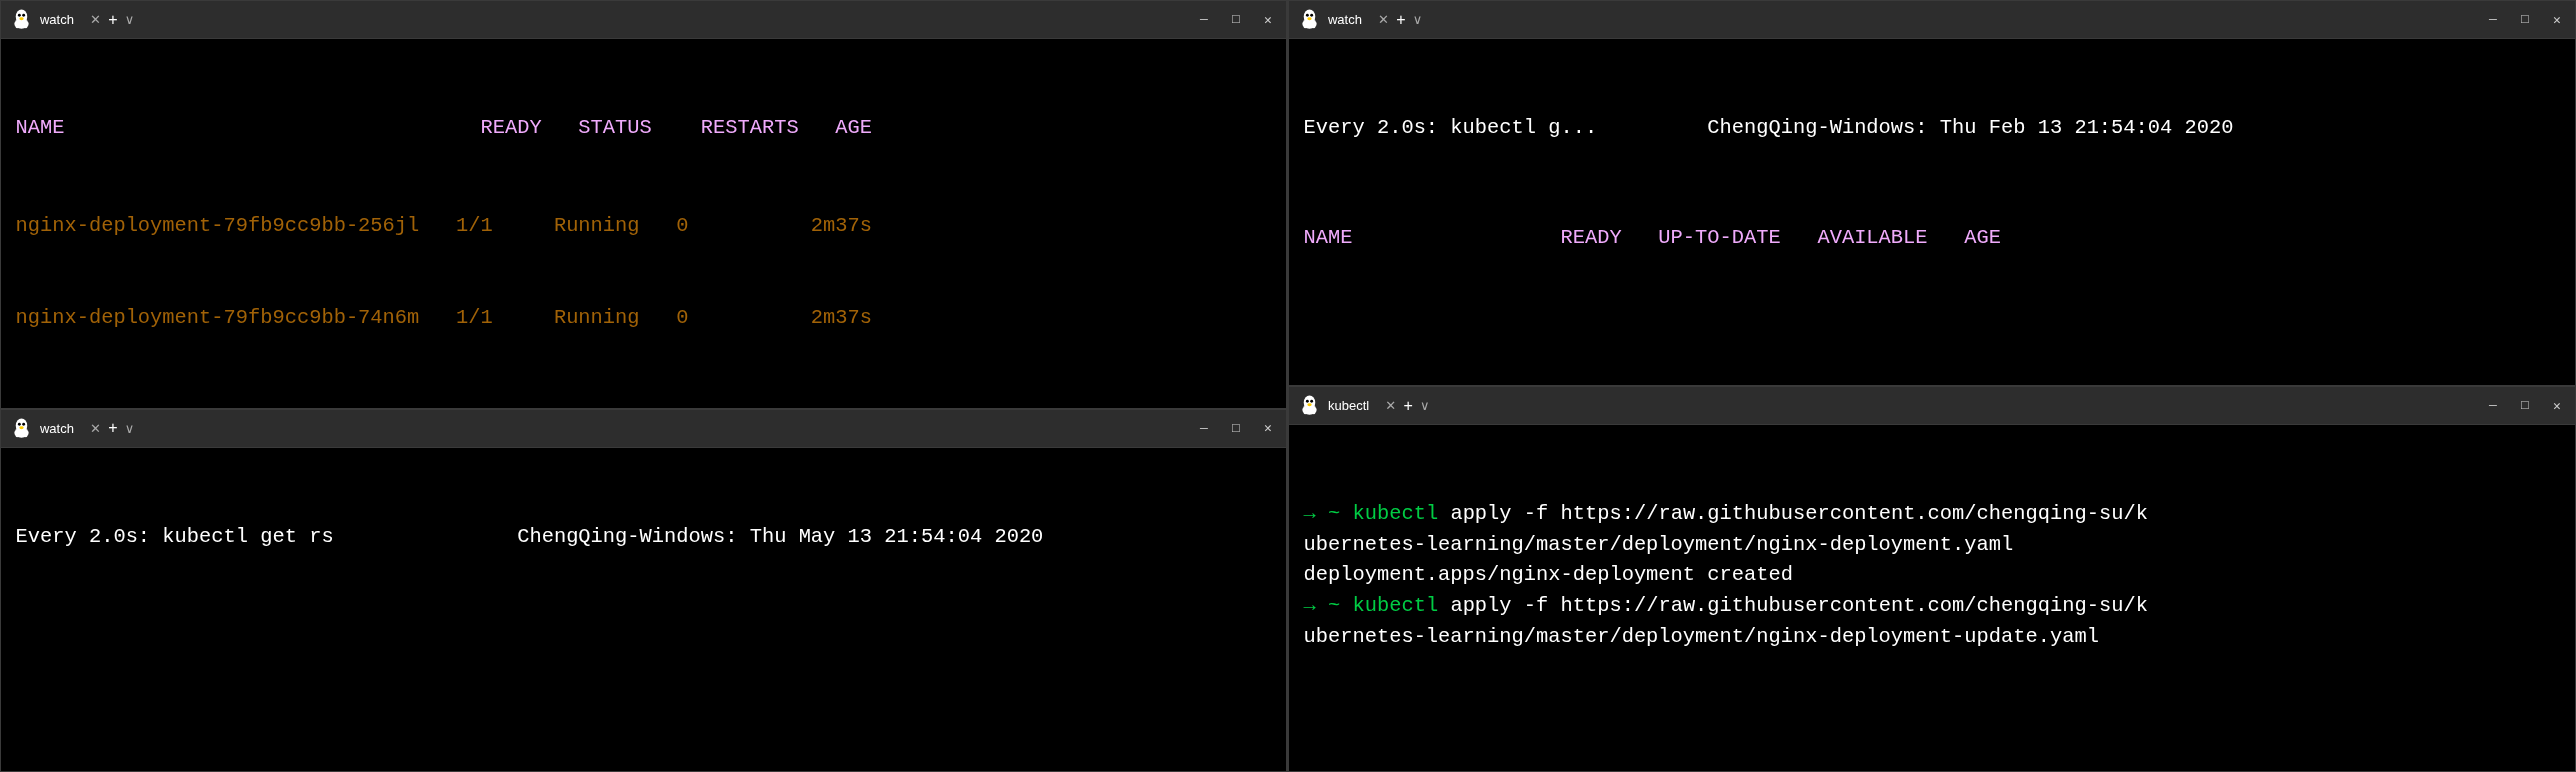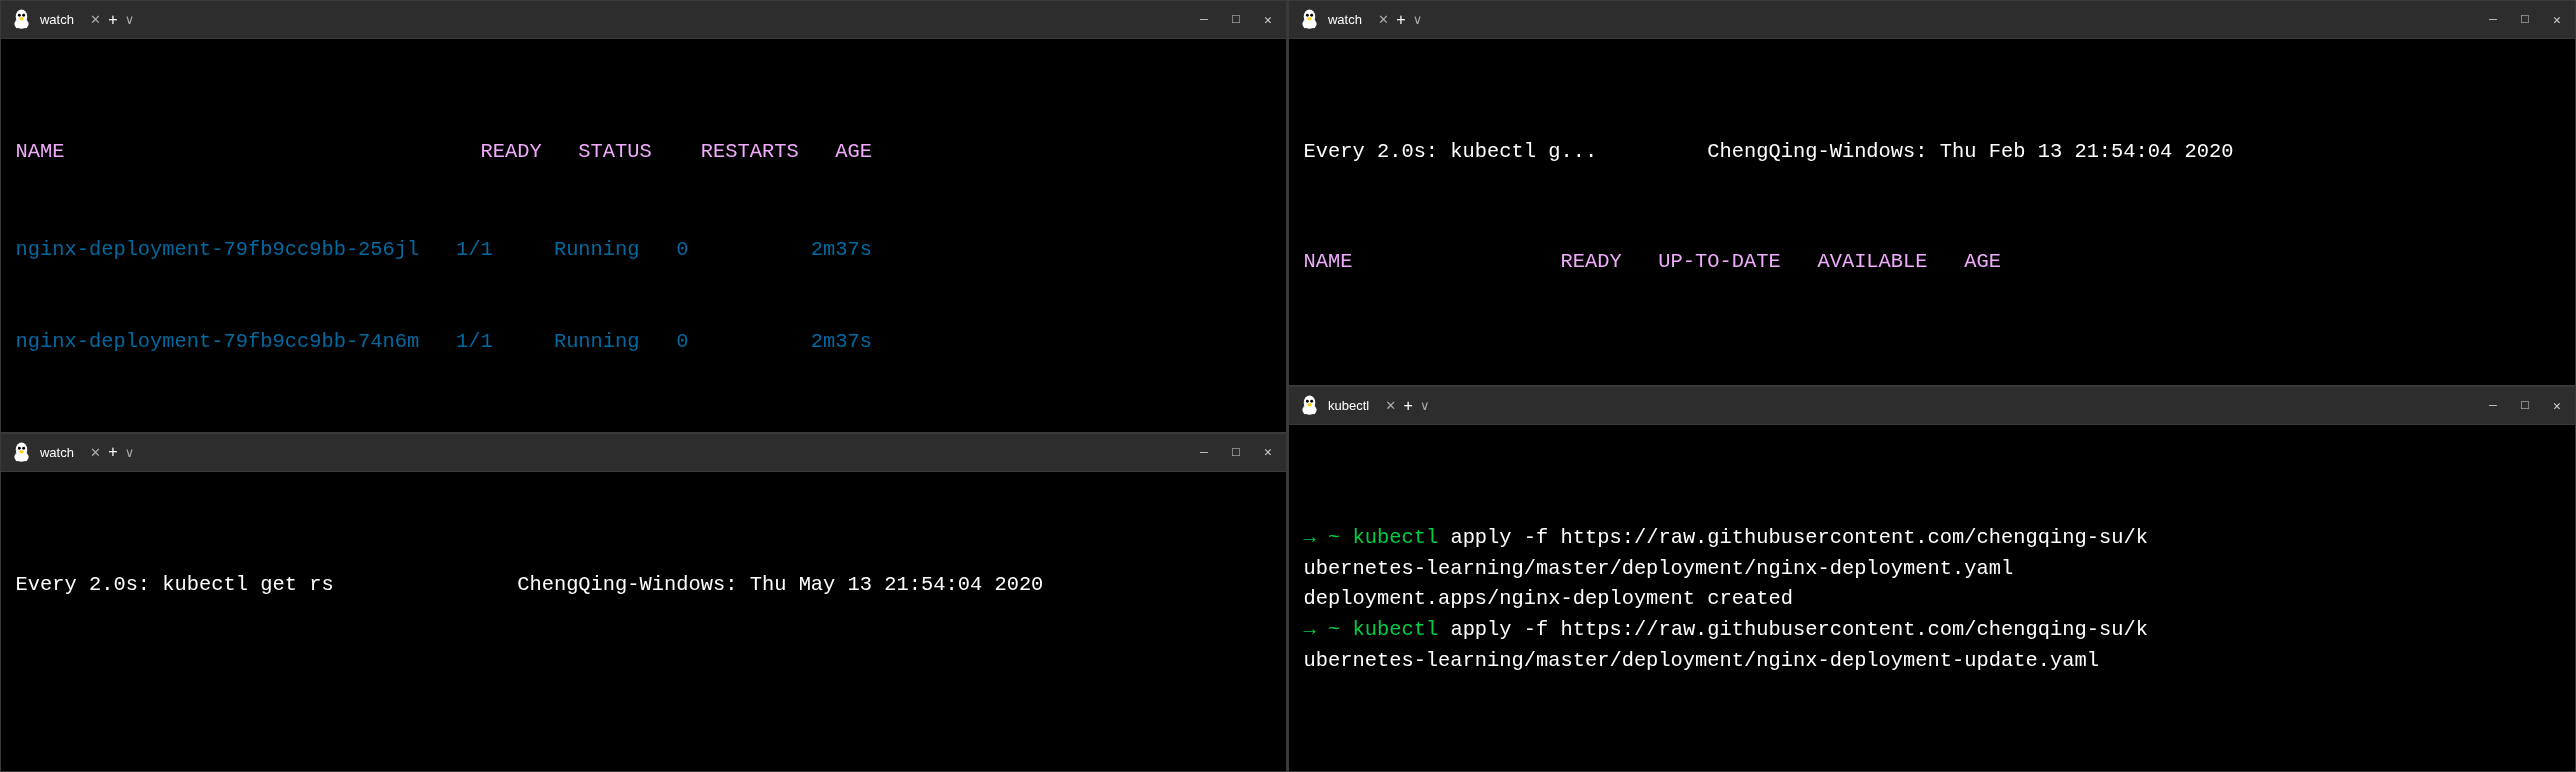--- a/index.html
+++ b/index.html
@@ -36,21 +36,20 @@
       width: 50%;
       height: 100%;
     }
 
     .terminal-window {
       display: flex;
       flex-direction: column;
       background: #000000;
       border: 0.7px solid #3a3a3a;
       flex: 1;
-      gap: 24px;
     }
 
     .terminal-window.top {
       border-bottom: 1.5px solid #3a3a3a;
     }
 
     .title-bar {
       display: flex;
       align-items: center;
       background: #2d2d2d;
@@ -118,21 +117,21 @@
       color: #ffffff;
       margin-bottom: 17.5px;
     }
 
     .table-header {
       color: #f0abfc;
       margin-bottom: 5.8px;
     }
 
     .table-row {
-      color: #0369a1;
+      color: #a16207;
     }
 
     .win-controls {
       display: flex;
       align-items: center;
       gap: 13px;
     }
 
     .win-ctrl {
       width: 19px;

